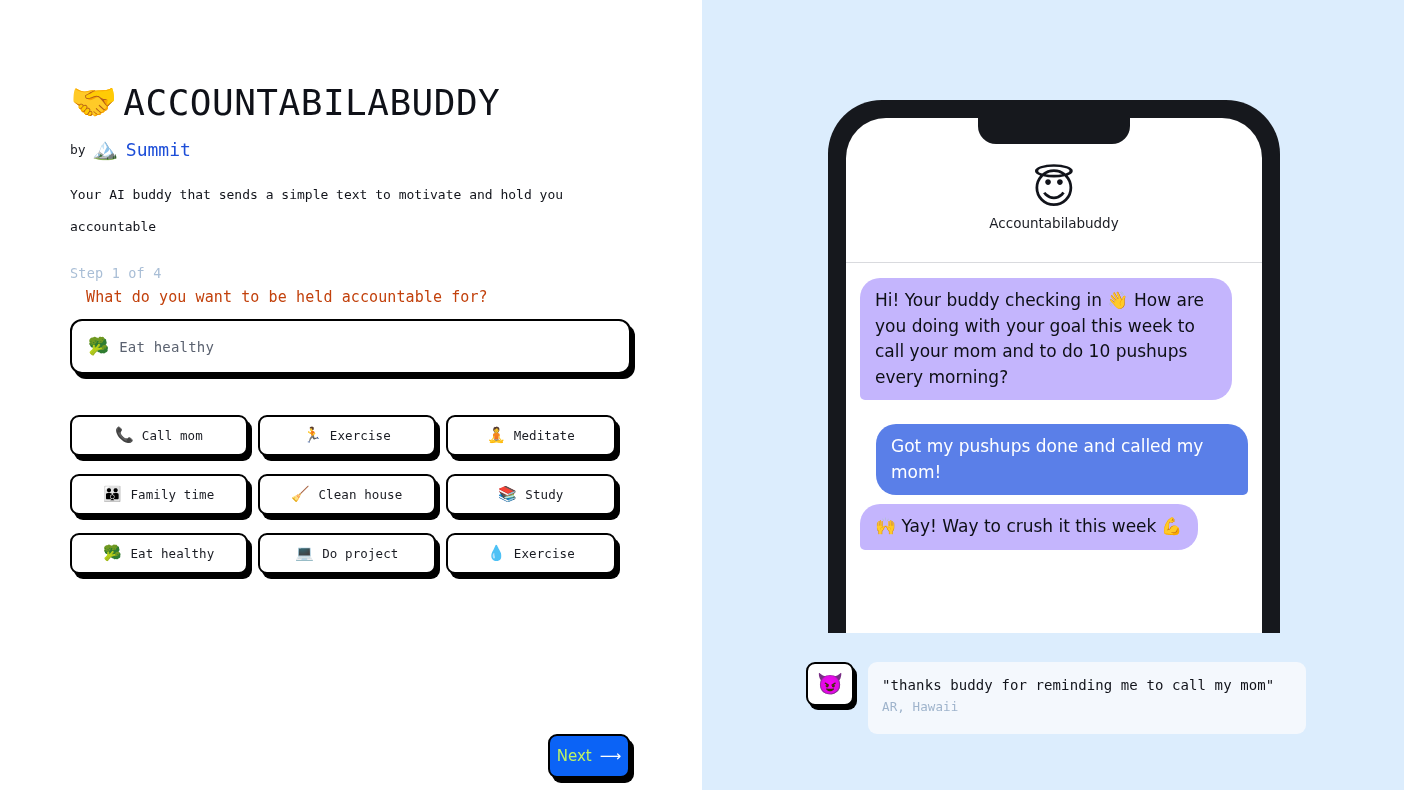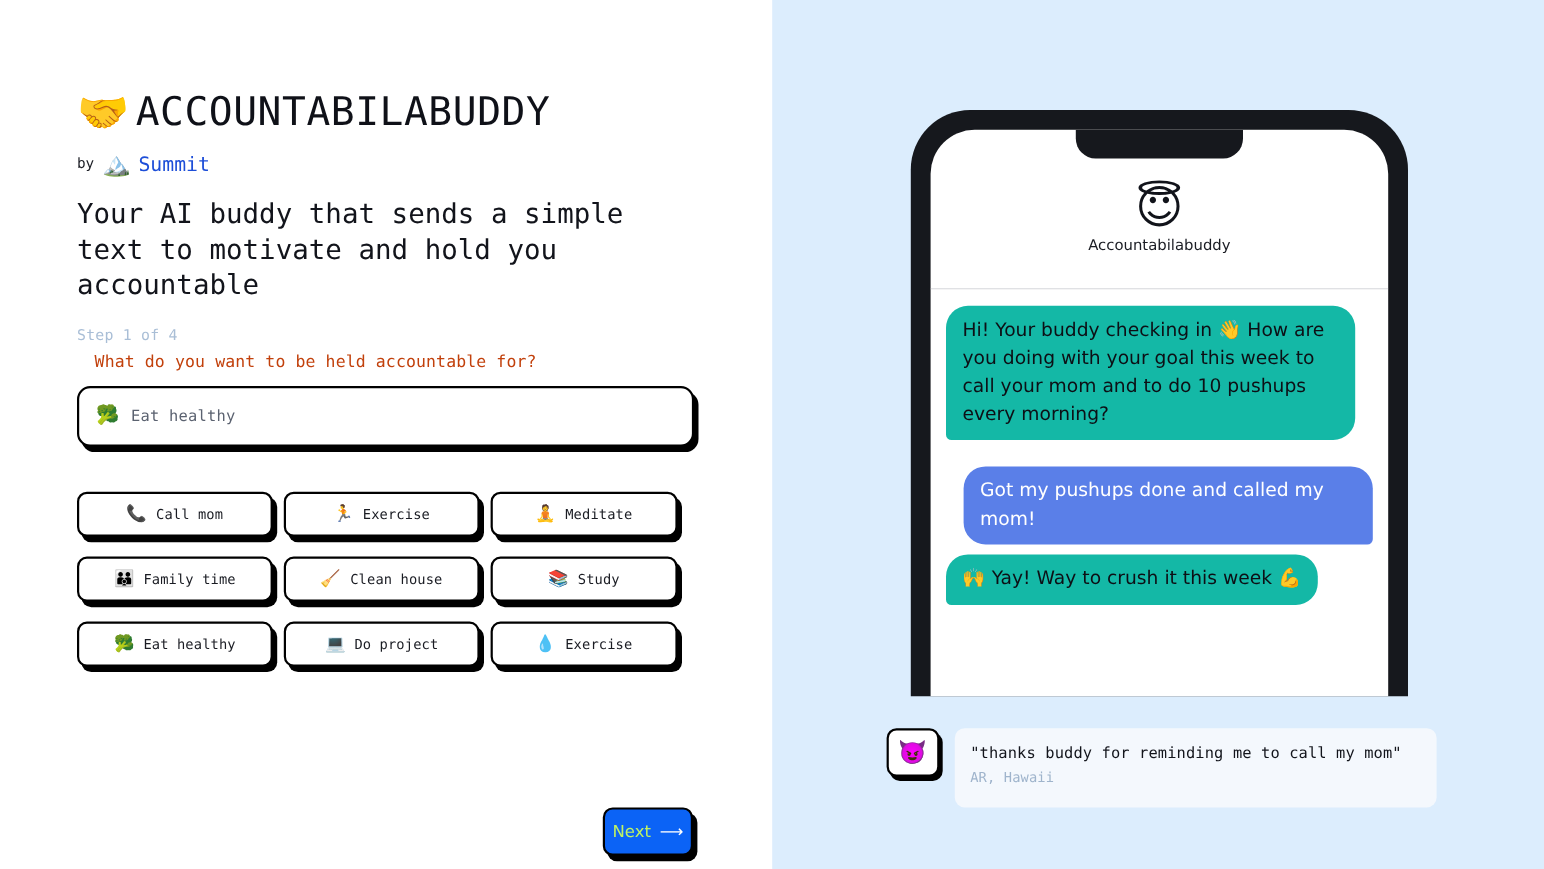--- a/index.html
+++ b/index.html
@@ -70,21 +70,21 @@
     color: #1b1d24;
   }
   .byline-emoji { font-size: 21px; line-height: 1; }
   .byline-name {
     font-size: 18px;
     color: #1d4ed8;
   }
 
   .tagline {
     margin-top: 18px;
-    font-size: 25px;
+    font-size: 13px;
     line-height: 32px;
     color: #12141b;
     max-width: 520px;
   }
 
   .step-label {
     margin-top: 22px;
     font-size: 13.5px;
     color: #a9bed6;
     letter-spacing: 0.2px;
@@ -303,21 +303,21 @@
   .msg-row.out { justify-content: flex-end; margin-top: 24px; }
 
   .bubble {
     max-width: 372px;
     padding: 10px 15px;
     font-size: 17px;
     line-height: 25.5px;
     position: relative;
   }
   .bubble.in {
-    background: #14b8a6;
+    background: #c4b5fd;
     color: #0d0f15;
     border-radius: 20px 20px 20px 5px;
   }
   .bubble.in::after {
     content: "";
     position: absolute;
     left: -6px;
     bottom: 0;
     width: 14px;
     height: 16px;

